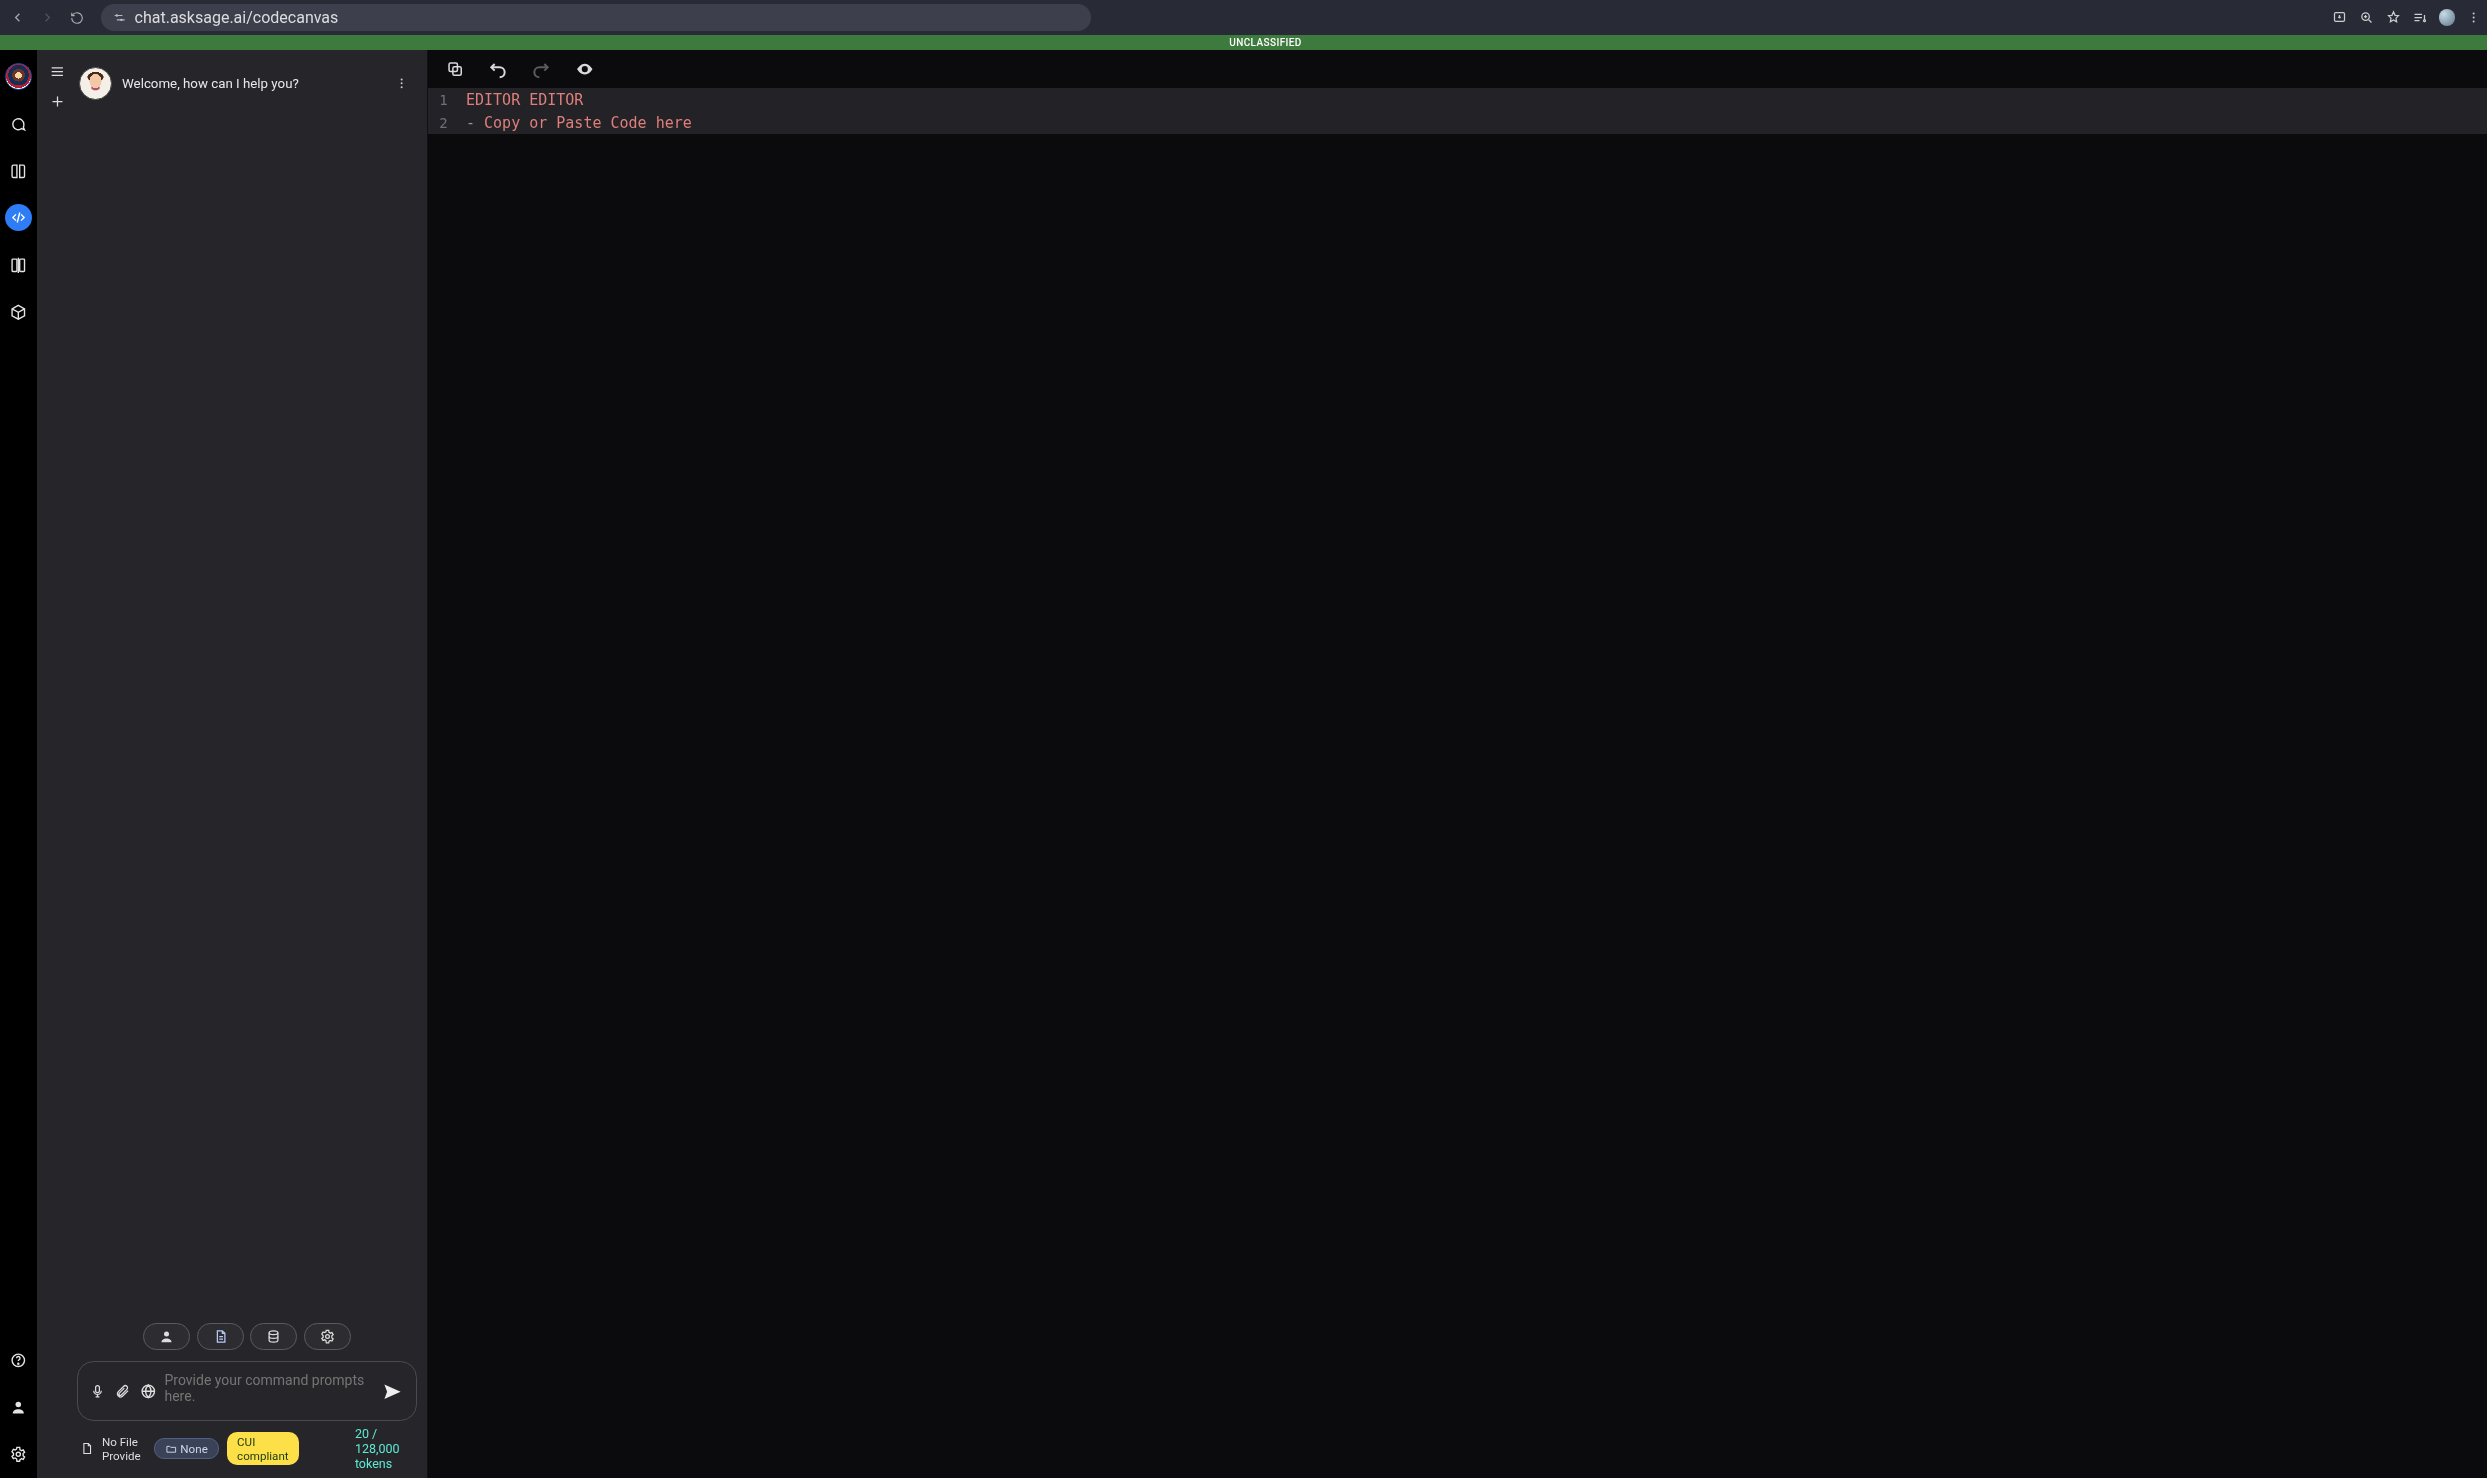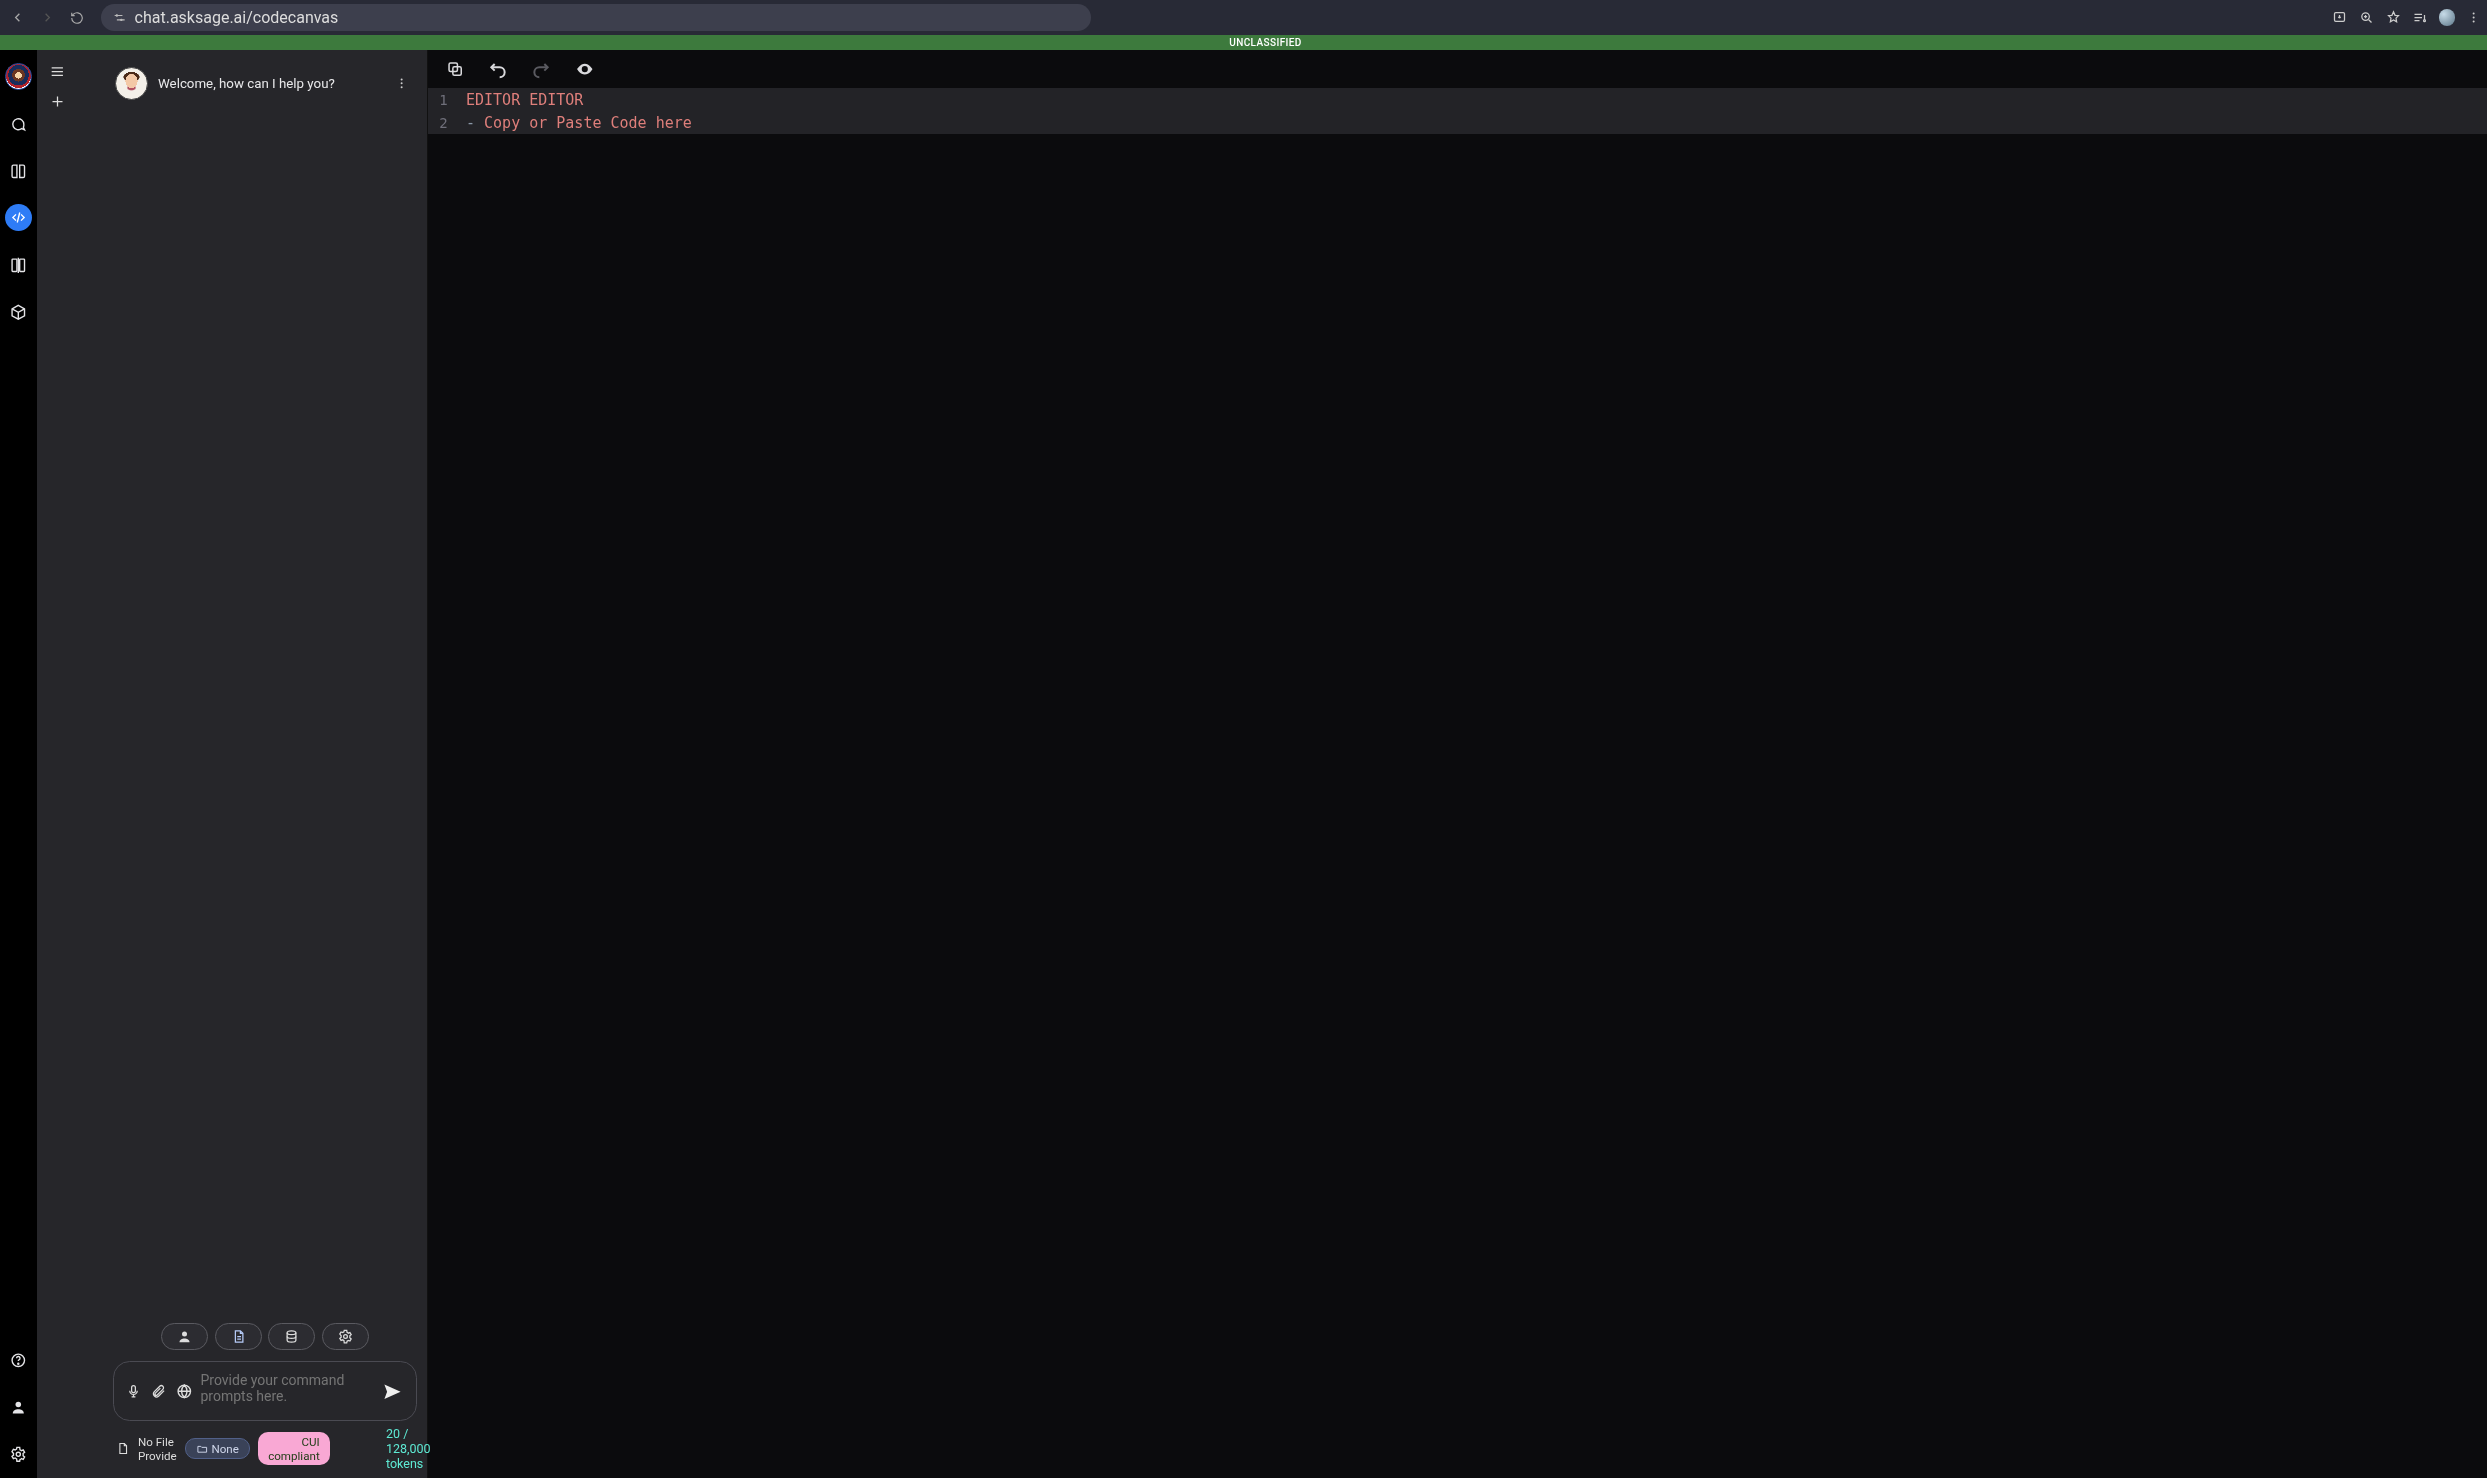--- a/index.html
+++ b/index.html
@@ -93,21 +93,20 @@
   }
   
   
   .chat-col {
     width: 391px;
     background: #26262a;
     display: flex;
     flex-direction: column;
     border-right: 0.8px solid #111;
     position: relative;
-    padding-left: 36px;
   }
   .chat-col-header {
     position: absolute;
     top: 11.6px; left: 10px;
     display: flex; flex-direction: column; gap: 10px;
     color: #ddd;
     z-index: 2;
   }
   .ham-btn, .plus-btn {
     width: 20px; height: 20px;
@@ -185,21 +184,21 @@
     font-size: 11.6px;
     color: #ddd;
   }
   .chip {
     padding: 2.5px 10px;
     border-radius: 10px;
     font-size: 11.6px;
     display:flex; align-items:center; gap:3px;
   }
   .chip.none { background:#3a4258; color:#cfd6ea; border:0.8px solid #516089;}
-  .chip.cui { background:#f9a8d4; color:#1d3b14;text-align:right; }
+  .chip.cui { background:#fde047; color:#1d3b14; }
   .tok { color:#5eead4; font-size:12.5px;margin-left:48px; }
   
   
   .editor-panel { flex:1; background:#0b0b0d; display:flex; flex-direction:column; }
   .editor-toolbar {
     height: 38px;
     display:flex; align-items:center; gap: 16.6px;
     padding: 0 15px;
   }
   .tb-btn { color:#d9d9dc; cursor:pointer; display:flex; padding:3.3px;}

